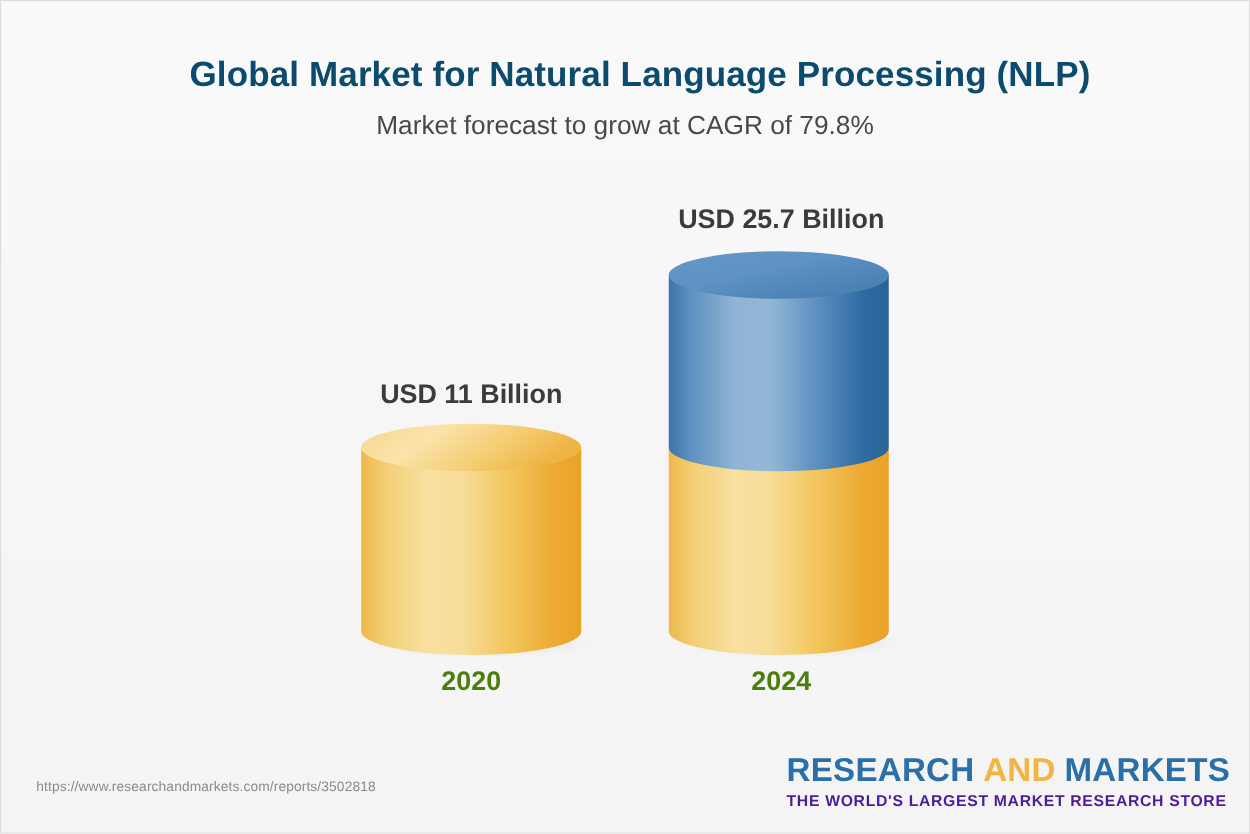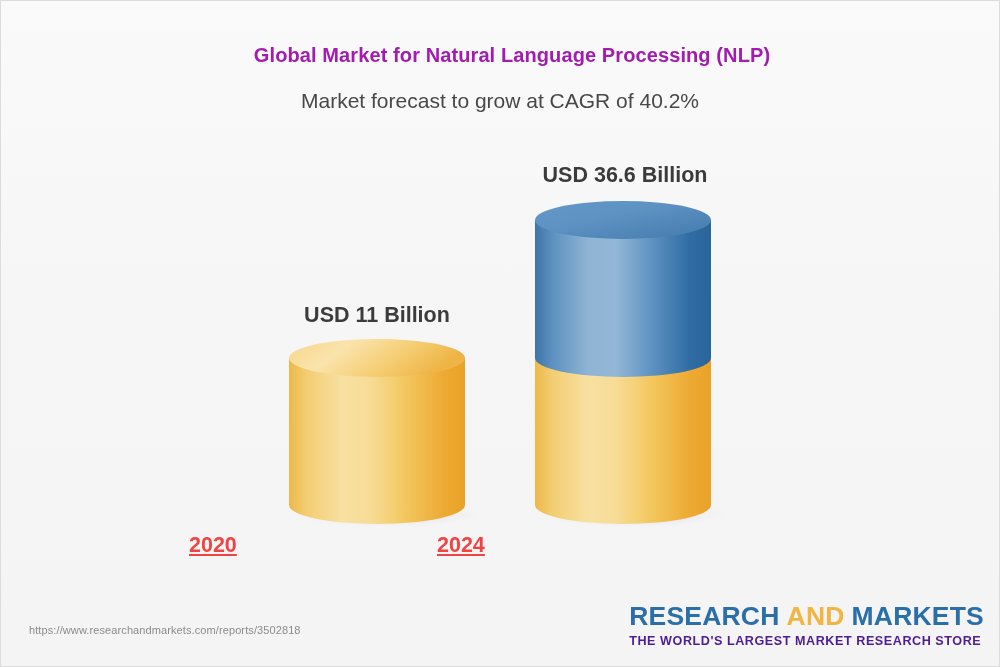--- a/index.html
+++ b/index.html
@@ -34,24 +34,24 @@
   }
 
   .layer { position: relative; z-index: 1; }
 
   
   .title {
     position: absolute;
     left: 0; right: 0;
     top: 43px;
     text-align: center;
-    font-size: 20px;
+    font-size: 28px;
     font-weight: bold;
     letter-spacing: 0.1px;
-    color: #a21caf;
+    color: #0c4a6e;
     padding-left: 24px;
   }
   .subtitle {
     position: absolute;
     left: 0; right: 0;
     top: 88px;
     text-align: center;
     font-size: 21px;
     font-weight: normal;
     color: #484848;
@@ -73,25 +73,25 @@
   .value-label {
     position: absolute;
     text-align: center;
     font-size: 21.5px;
     font-weight: bold;
     color: #3b3b3b;
     white-space: nowrap;
   }
   .cat-label {
     position: absolute;
+    text-align: center;
     font-size: 21.5px;
     font-weight: bold;
-    color: #ef4444;
-    white-space: nowrap;
-    text-decoration: underline;
+    color: #4d7c0f;
+    white-space: nowrap;
   }
 
   
   .footer-url {
     position: absolute;
     left: 28px;
     top: 623px;
     font-size: 11px;
     color: #8b8b8b;
     letter-spacing: 0.1px;
@@ -122,21 +122,21 @@
   }
 </style>
 </head>
 <body>
 
 <div class="canvas">
   <div class="layer">
 
     <div class="title">Global Market for Natural Language Processing (NLP)</div>
 
-    <div class="subtitle">Market forecast to grow at CAGR of 40.2%</div>
+    <div class="subtitle">Market forecast to grow at CAGR of 79.8%</div>
 
     <div class="plot">
 
       <div class="value-label" style="left:188px; top:302px; width:376px;">USD 11 Billion</div>
 
       <div class="cyl" style="left:280px; top:337px;">
         <svg width="200" height="190" viewBox="0 0 200 190">
           <defs>
             <linearGradient id="yellowBody" x1="0" y1="0" x2="1" y2="0">
               <stop offset="0%" stop-color="#edb84a"></stop>
@@ -163,21 +163,21 @@
           <ellipse cx="106" cy="176" rx="92" ry="13" fill="url(#shadow2020)"></ellipse>
 
           <path d="M8,20 L8,167 A88,19 0 0 0 184,167 L184,20 Z" fill="url(#yellowBody)"></path>
 
           <ellipse cx="96" cy="20" rx="88" ry="19" fill="url(#yellowTop)"></ellipse>
         </svg>
       </div>
 
       <div class="cat-label" style="left:188px; top:532px; width:376px;">2020</div>
 
-      <div class="value-label" style="left:436px; top:162px; width:376px;">USD 36.6 Billion</div>
+      <div class="value-label" style="left:436px; top:162px; width:376px;">USD 25.7 Billion</div>
 
       <div class="cyl" style="left:526px; top:197px;">
         <svg width="200" height="330" viewBox="0 0 200 330">
           <defs>
             <linearGradient id="blueBody" x1="0" y1="0" x2="1" y2="0">
               <stop offset="0%" stop-color="#3f74a9"></stop>
               <stop offset="10%" stop-color="#5d91c0"></stop>
               <stop offset="30%" stop-color="#8fb4d4"></stop>
               <stop offset="46%" stop-color="#93b7d6"></stop>
               <stop offset="66%" stop-color="#5f92c1"></stop>

